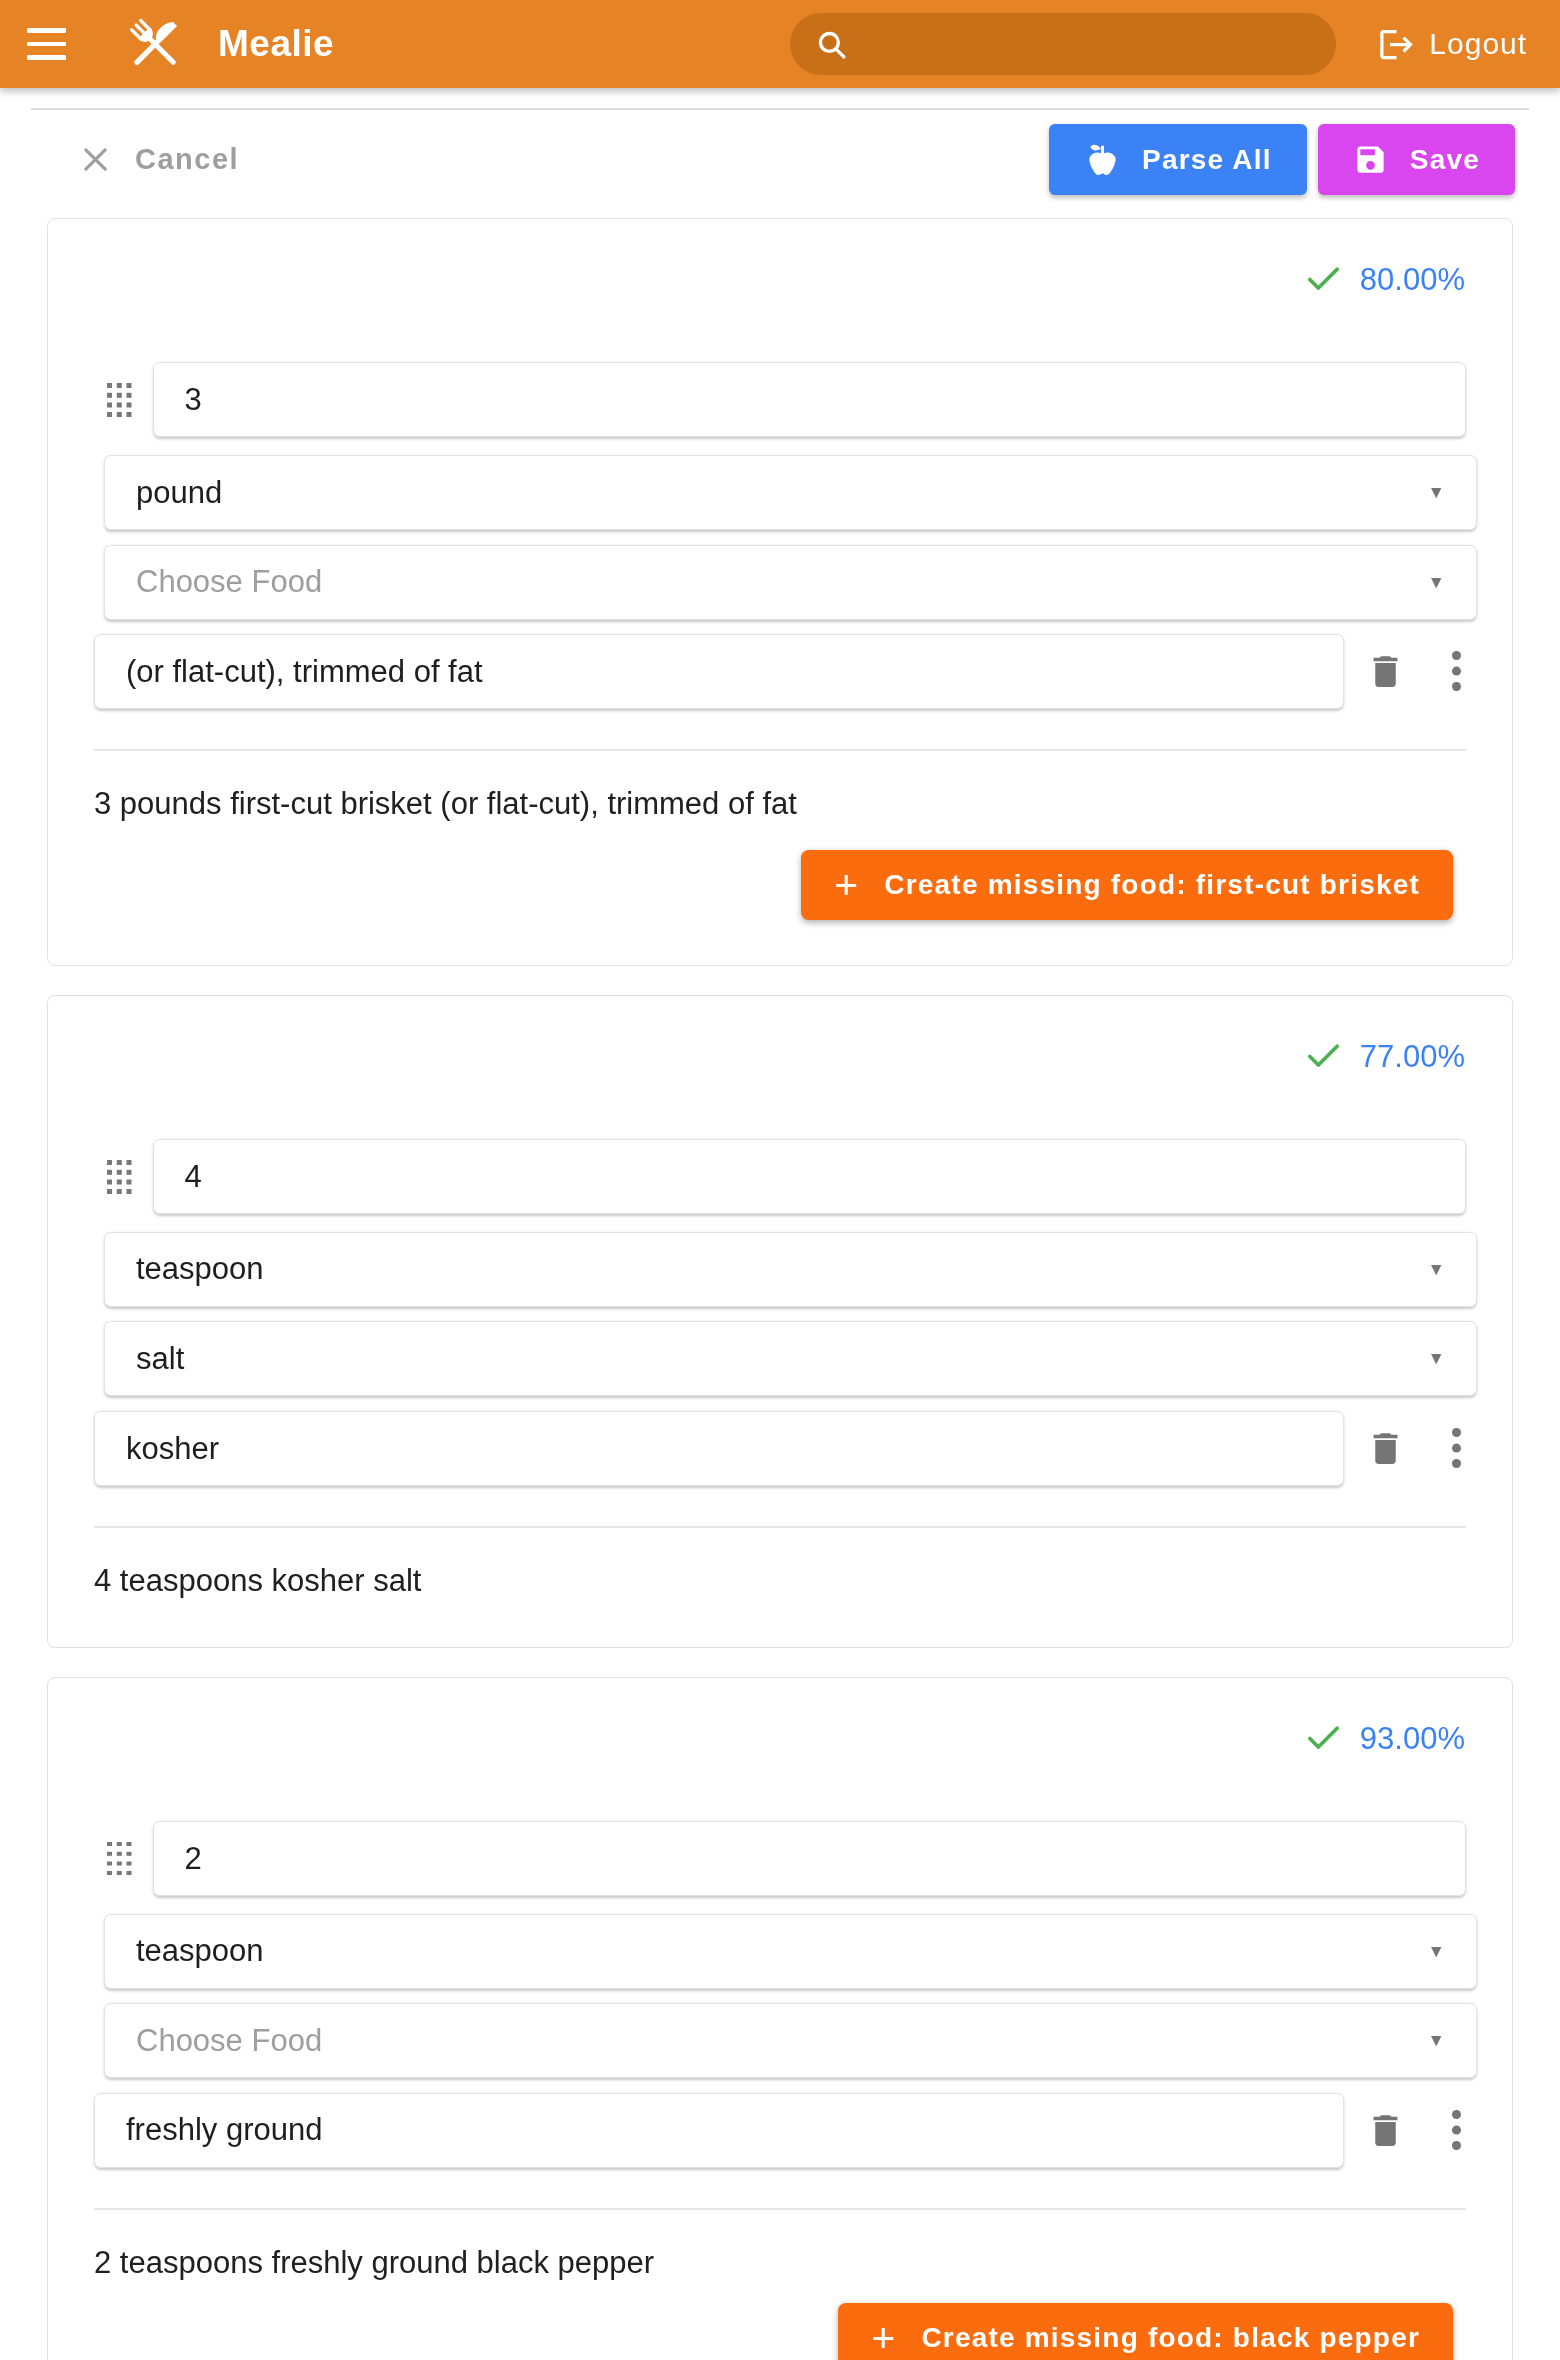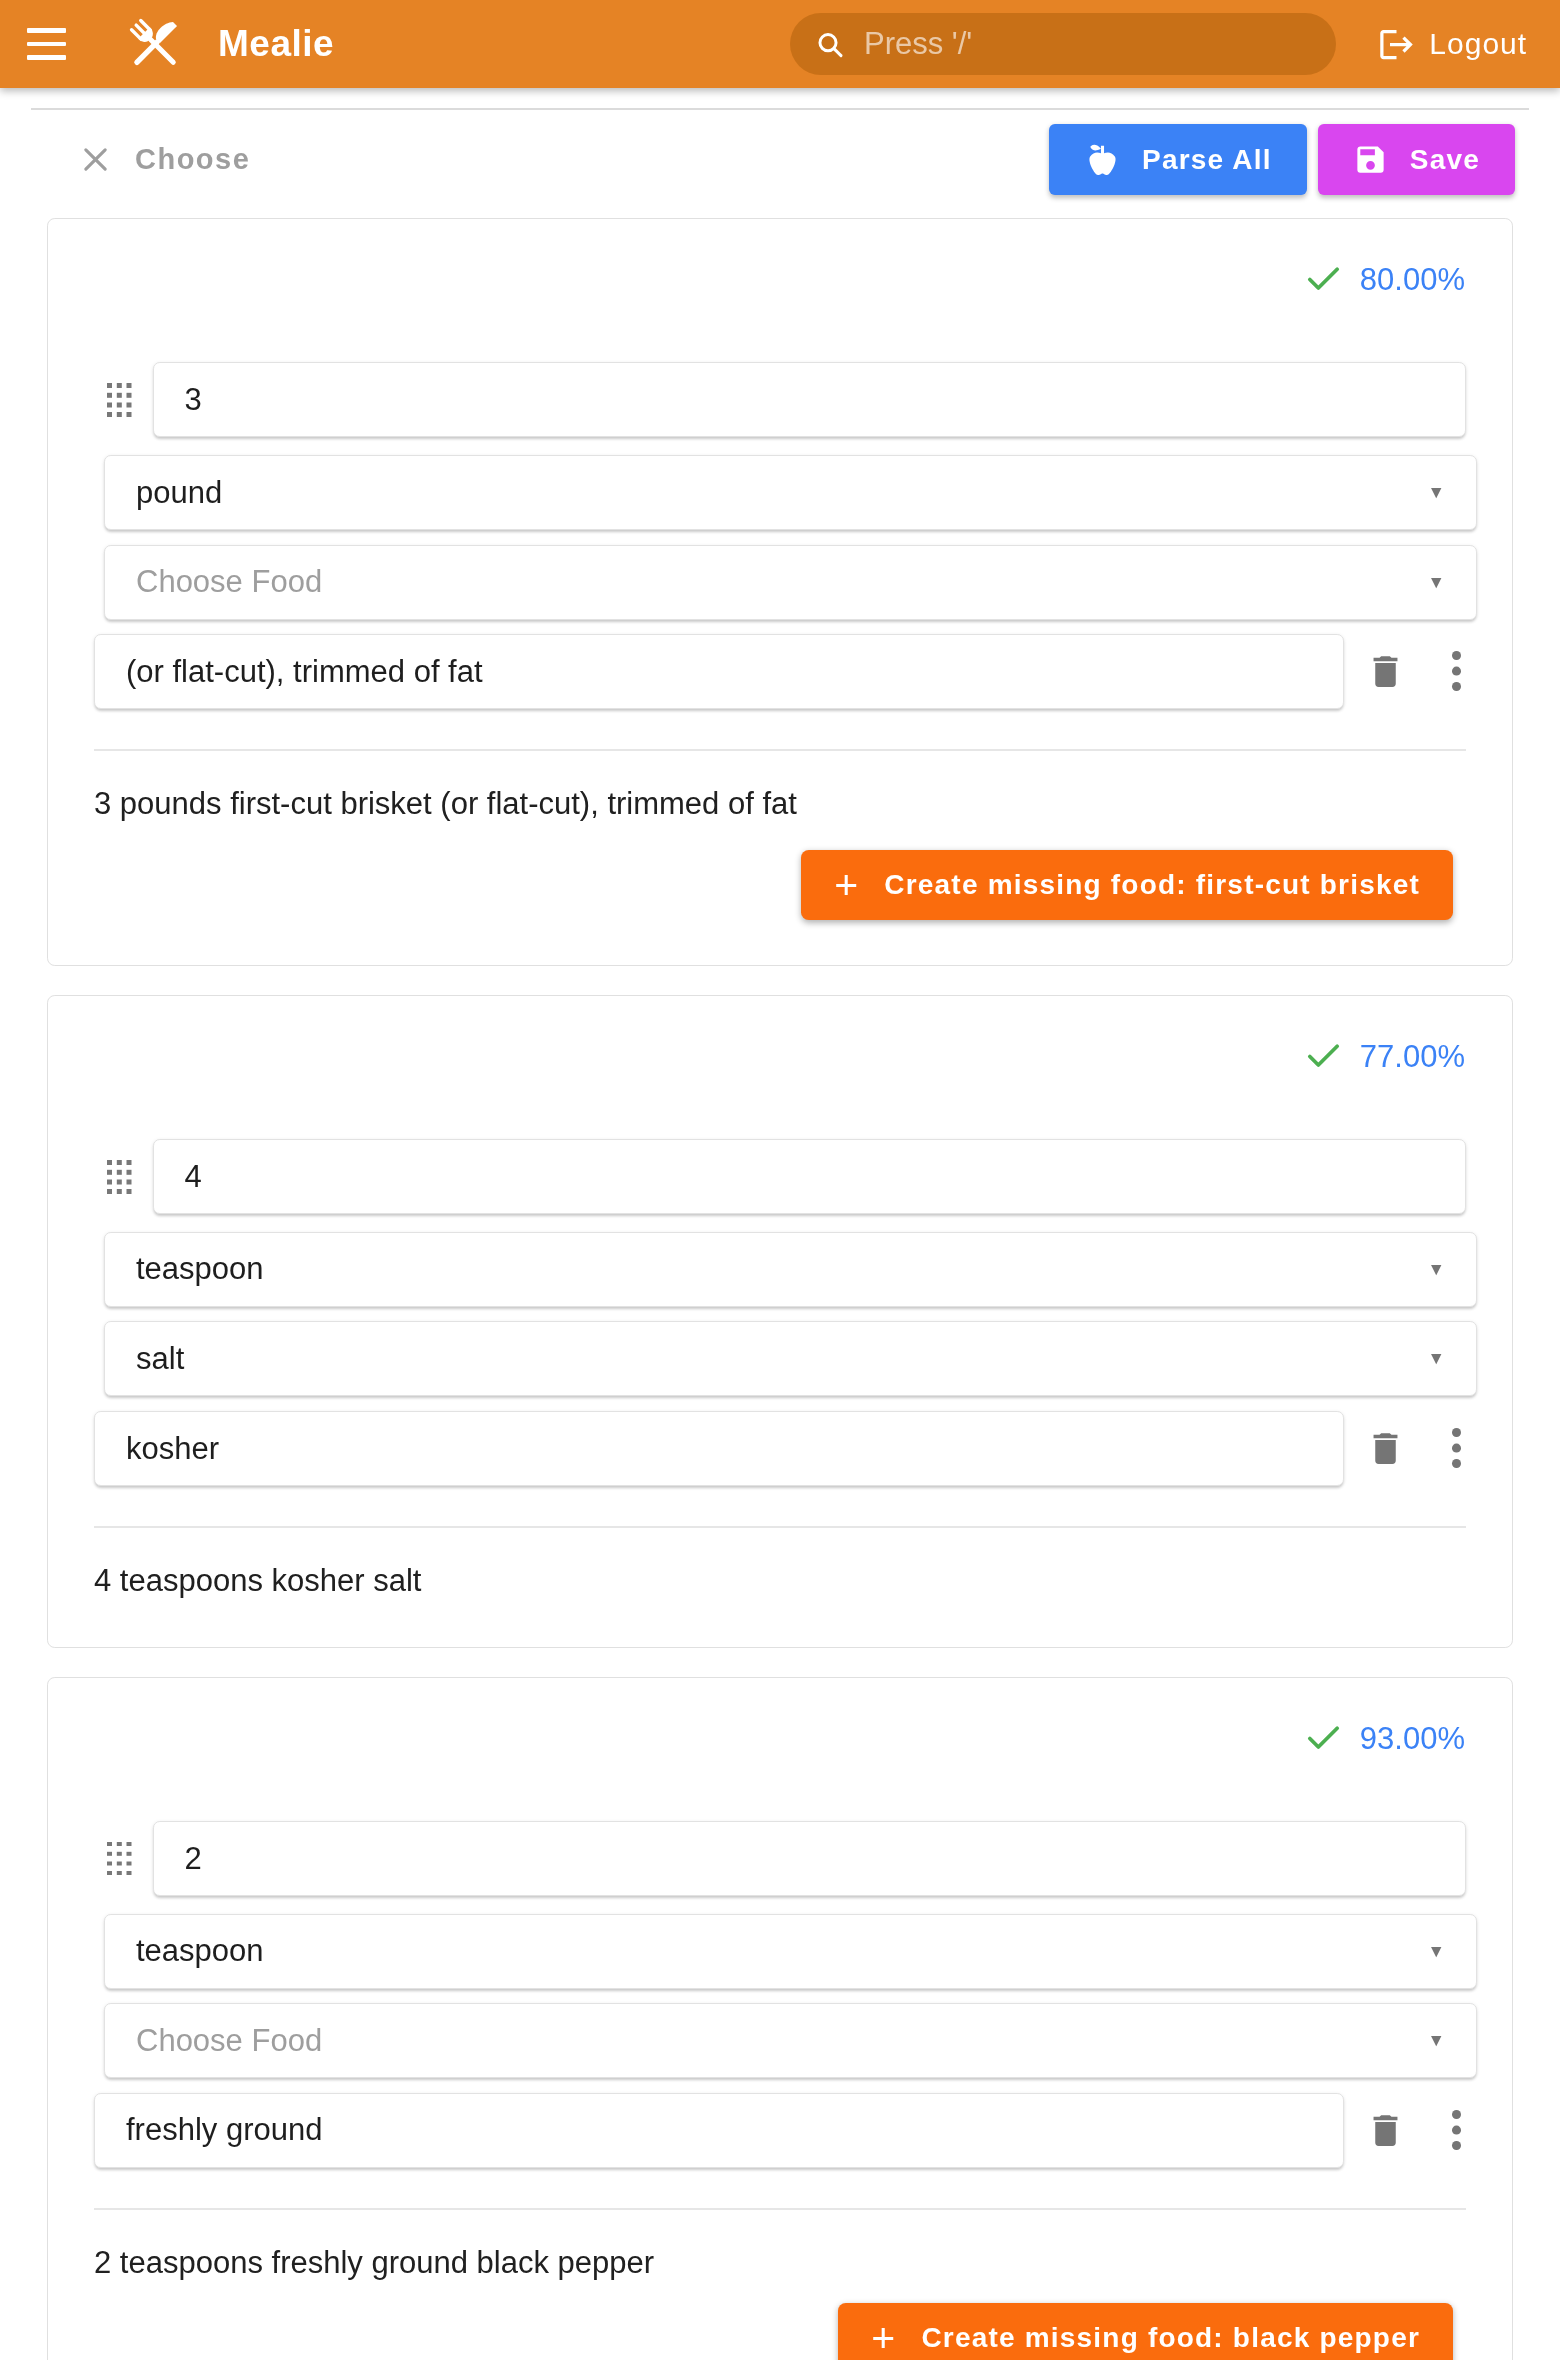--- a/index.html
+++ b/index.html
@@ -108,40 +108,39 @@
       </g>
     </svg>
   </div>
   <div class="app-title">Mealie</div>
 
   <div class="search-pill">
     <svg width="33" height="33" viewBox="0 0 24 24" fill="none" stroke="#fff" stroke-width="2.4" stroke-linecap="round">
       <circle cx="10.5" cy="10.5" r="6.5"></circle>
         <line x1="15.5" y1="15.5" x2="21" y2="21"></line>
     </svg>
-    <input placeholder="Press '/'" style="">
   </div>
 
   <div class="logout-btn">
     <svg width="39" height="39" viewBox="0 0 24 24" fill="#fff">
       <path d="M17 7l-1.41 1.41L18.17 11H8v2h10.17l-2.58 2.58L17 17l5-5zM4 5h8V3H4c-1.1 0-2 .9-2 2v14c0 1.1.9 2 2 2h8v-2H4V5z"></path>
     </svg>
     <span>Logout</span>
   </div>
 </header>
 
 <div class="top-divider"></div>
 
 <div class="toolbar">
   <div class="cancel">
     <svg width="29" height="29" viewBox="0 0 24 24" stroke="#9E9E9E" stroke-width="2.6" stroke-linecap="round">
       <line x1="4" y1="4" x2="20" y2="20"></line>
         <line x1="20" y1="4" x2="4" y2="20"></line>
     </svg>
-    <span>Choose</span>
+    <span>Cancel</span>
   </div>
   <div class="spacer"></div>
   <button class="btn btn-blue">
     <svg width="37" height="37" viewBox="0 0 24 24" fill="#fff">
       <path d="M20,10C22,13 17,22 15,22C13,22 13,21 12,21C11,21 11,22 9,22C7,22 2,13 4,10C6,7 9,7 11,8V5C5.38,8.07 4.11,3.78 4.11,3.78C4.11,3.78 6.77,0.19 11,5V3H13V8C15,7 18,7 20,10Z"></path>
     </svg>
     <span>Parse All</span>
   </button>
   <button class="btn btn-green">
     <svg width="35" height="35" viewBox="0 0 24 24" fill="#fff">

